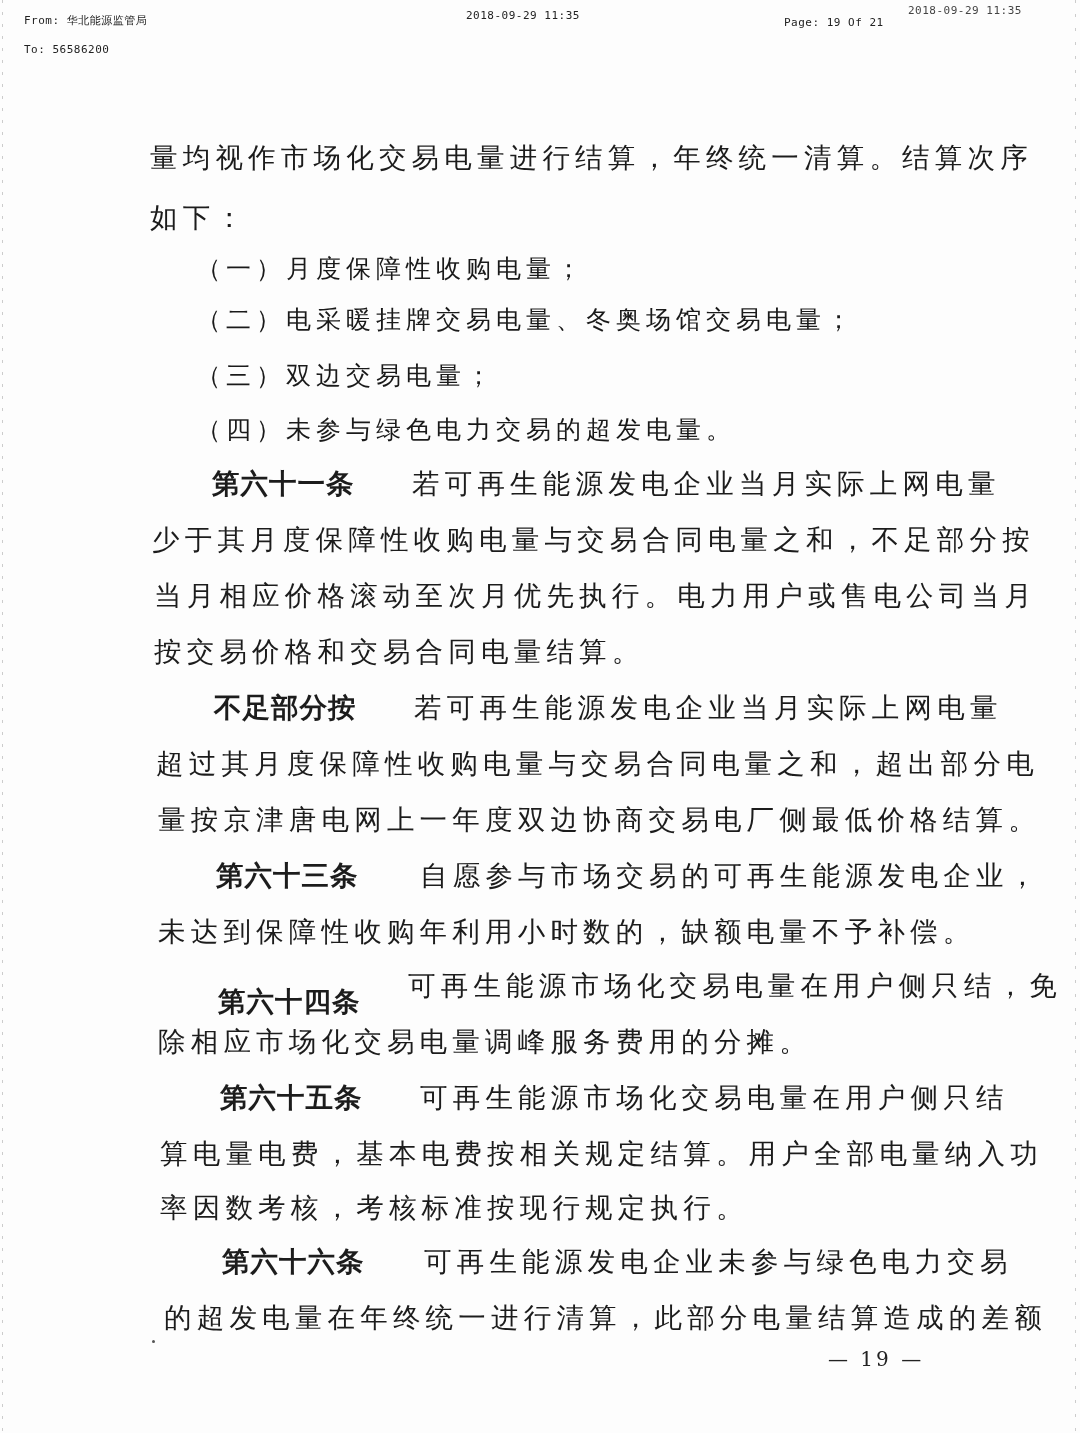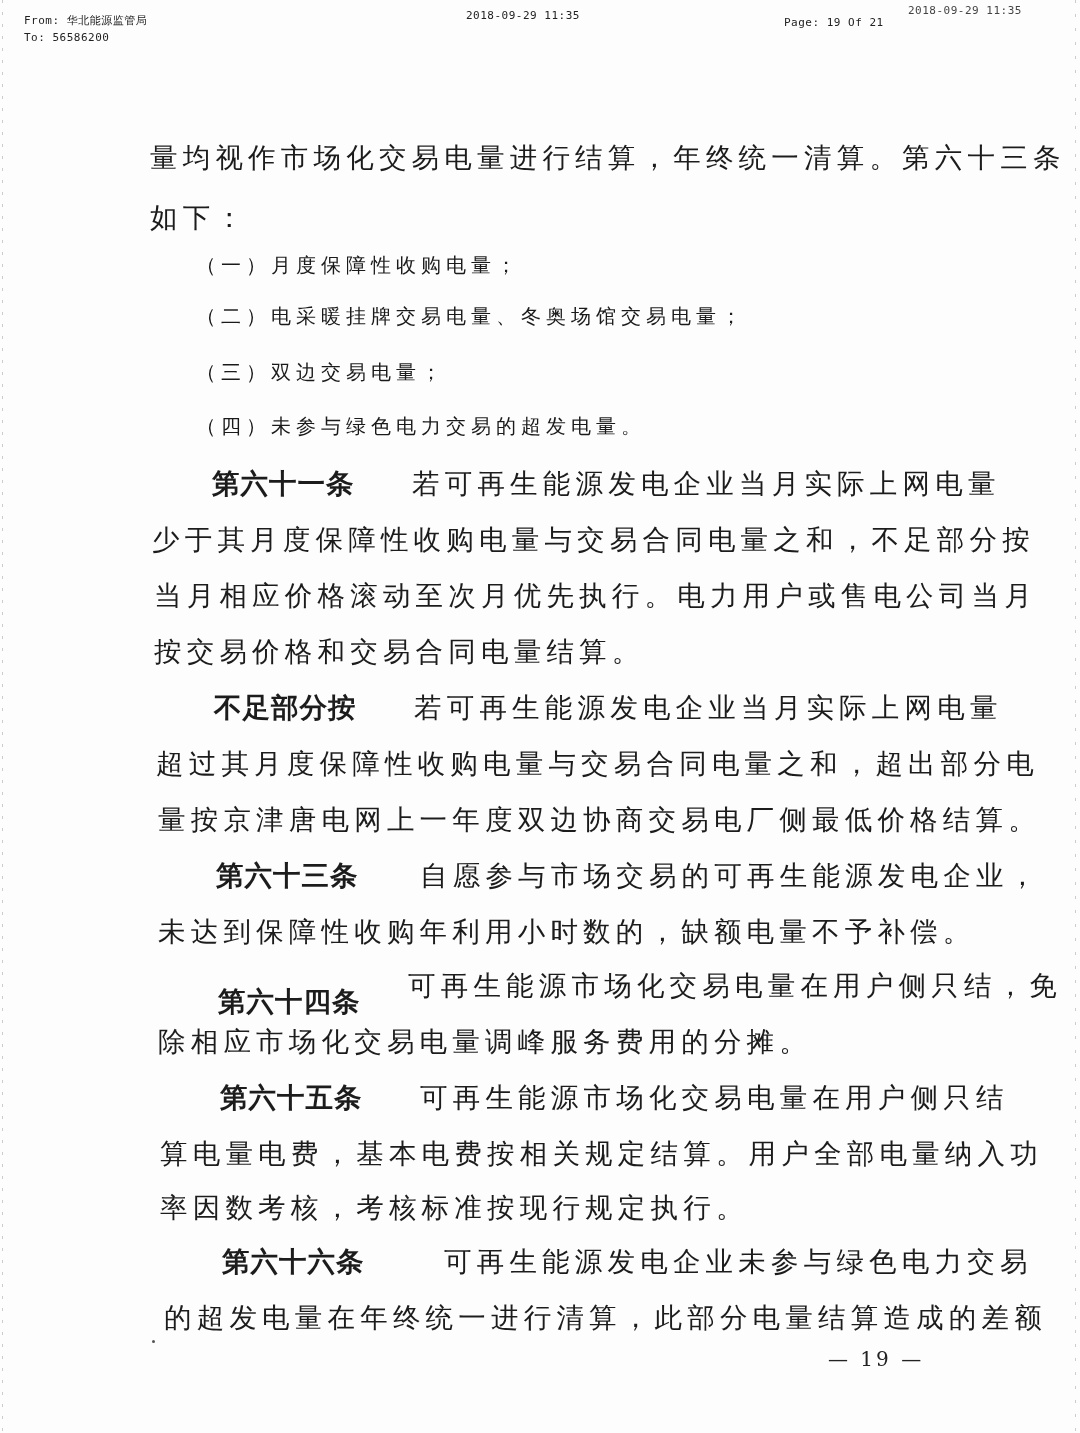--- a/index.html
+++ b/index.html
@@ -3,53 +3,53 @@
 <meta charset="utf-8">
 <style>
   html, body { margin:0; padding:0; }
   body {
     width:1080px; height:1433px; background:#fdfdfd; position:relative; overflow:hidden;
     font-family:"DejaVu Serif", serif; color:#1a1a1a;
   }
   .fax-header { position:absolute; top:0; left:0; width:1080px; height:50px;
     font-family:"DejaVu Sans Mono", monospace; font-size:11px; color:#222; }
   .fax-from { position:absolute; left:24px; top:13px; letter-spacing:0.5px; }
-  .fax-to { position:absolute; left:24px; top:31px; letter-spacing:0.5px; }
+  .fax-to { position:absolute; left:24px; top:43px; letter-spacing:0.5px; }
   .fax-time { position:absolute; left:466px; top:9px; letter-spacing:0.5px; }
   .fax-page { position:absolute; left:784px; top:16px; letter-spacing:0.5px; }
   .fax-page-time { position:absolute; left:908px; top:4px; letter-spacing:0.5px; color:#444; }
   .edge-left { position:absolute; left:2px; top:0; width:1px; height:1433px;
     background:repeating-linear-gradient(#ccc 0 3px, transparent 3px 12px); }
   .edge-right { position:absolute; right:4px; top:0; width:1px; height:1433px;
     background:repeating-linear-gradient(#ccc 0 3px, transparent 3px 14px); }
 
   .doc { position:absolute; left:0; top:0; width:1080px; }
   .line { position:absolute; font-size:27.5px; white-space:nowrap; letter-spacing:5.2px; color:#1c1c1c; }
-  .item { position:absolute; font-size:20px; white-space:nowrap; letter-spacing:5px; }
+  .item { position:absolute; font-size:25px; white-space:nowrap; letter-spacing:5px; }
   .art-title { font-family:"DejaVu Sans", sans-serif; font-weight:bold; letter-spacing:1px; }
   .art-body { }
   .page-num { position:absolute; left:828px; top:1347px; font-size:20px; letter-spacing:3px; color:#222; }
   .dot { position:absolute; left:152px; top:1340px; width:3px; height:3px; background:#555; border-radius:50%; }
 </style>
 </head>
 <body>
 
 <div class="edge-left"></div>
 <div class="edge-right"></div>
 
 <div class="fax-header">
   <div class="fax-from">From: 华北能源监管局</div>
   <div class="fax-to">To: 56586200</div>
   <div class="fax-time">2018-09-29 11:35</div>
   <div class="fax-page">Page: 19 Of 21</div>
   <div class="fax-page-time">2018-09-29 11:35</div>
 </div>
 
 <div class="doc">
-  <div class="line" style="left:150px; top:140px;">量均视作市场化交易电量进行结算，年终统一清算。第六十三条</div>
+  <div class="line" style="left:150px; top:140px;">量均视作市场化交易电量进行结算，年终统一清算。结算次序</div>
   <div class="line" style="left:150px; top:200px;">如下：</div>
 
   <div class="item" style="left:196px; top:252px;">（一）月度保障性收购电量；</div>
   <div class="item" style="left:196px; top:303px;">（二）电采暖挂牌交易电量、冬奥场馆交易电量；</div>
   <div class="item" style="left:196px; top:359px;">（三）双边交易电量；</div>
   <div class="item" style="left:196px; top:413px;">（四）未参与绿色电力交易的超发电量。</div>
 
   <div class="line art-title" style="left:212px; top:466px;">第六十一条</div>
   <div class="line art-body" style="left:412px; top:466px;">若可再生能源发电企业当月实际上网电量</div>
   <div class="line" style="left:152px; top:522px;">少于其月度保障性收购电量与交易合同电量之和，不足部分按</div>
@@ -68,18 +68,18 @@
   <div class="line art-title" style="left:218px; top:968px;margin-top:16px;">第六十四条</div>
   <div class="line art-body" style="left:408px; top:968px;">可再生能源市场化交易电量在用户侧只结，免</div>
   <div class="line" style="left:158px; top:1024px;">除相应市场化交易电量调峰服务费用的分摊。</div>
 
   <div class="line art-title" style="left:220px; top:1080px;">第六十五条</div>
   <div class="line art-body" style="left:420px; top:1080px;">可再生能源市场化交易电量在用户侧只结</div>
   <div class="line" style="left:160px; top:1136px;">算电量电费，基本电费按相关规定结算。用户全部电量纳入功</div>
   <div class="line" style="left:160px; top:1190px;">率因数考核，考核标准按现行规定执行。</div>
 
   <div class="line art-title" style="left:222px; top:1244px;">第六十六条</div>
-  <div class="line art-body" style="left:444px; top:1244px;">可再生能源发电企业未参与绿色电力交易</div>
+  <div class="line art-body" style="left:424px; top:1244px;">可再生能源发电企业未参与绿色电力交易</div>
   <div class="line" style="left:164px; top:1300px;">的超发电量在年终统一进行清算，此部分电量结算造成的差额</div>
 
   <div class="dot"></div>
   <div class="page-num">— 19 —</div>
 </div>
 
 </body></html>

